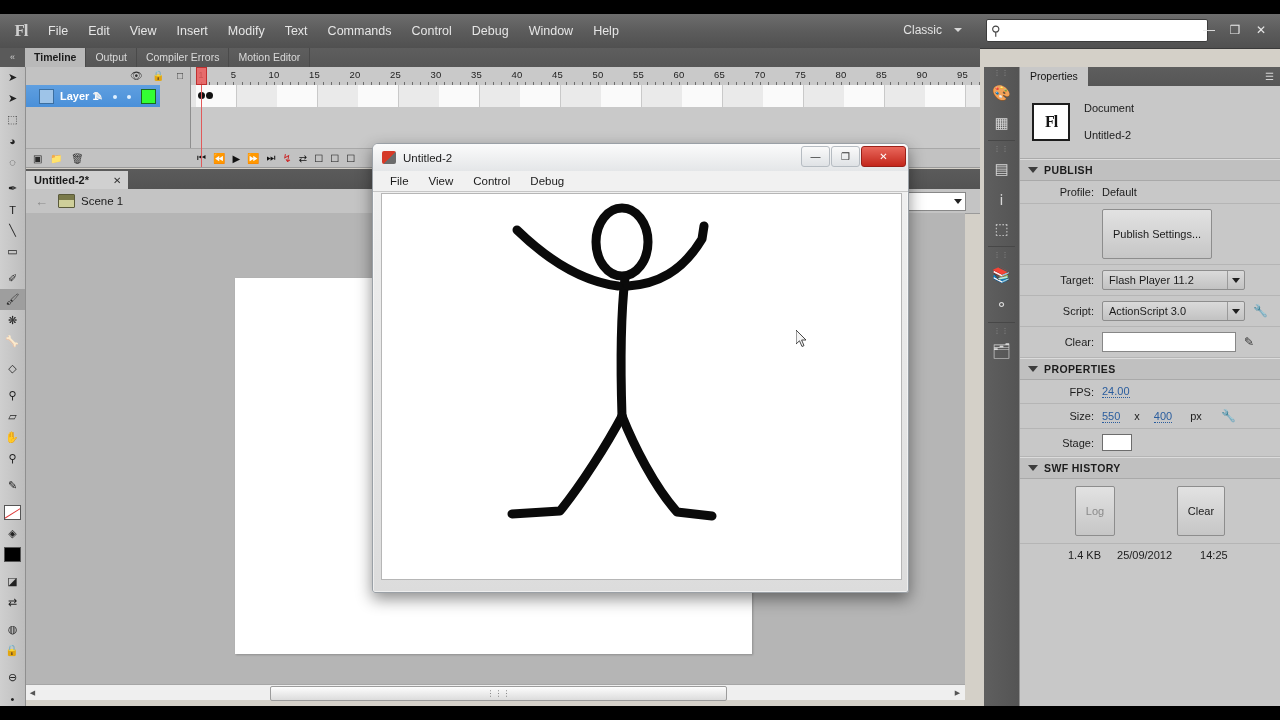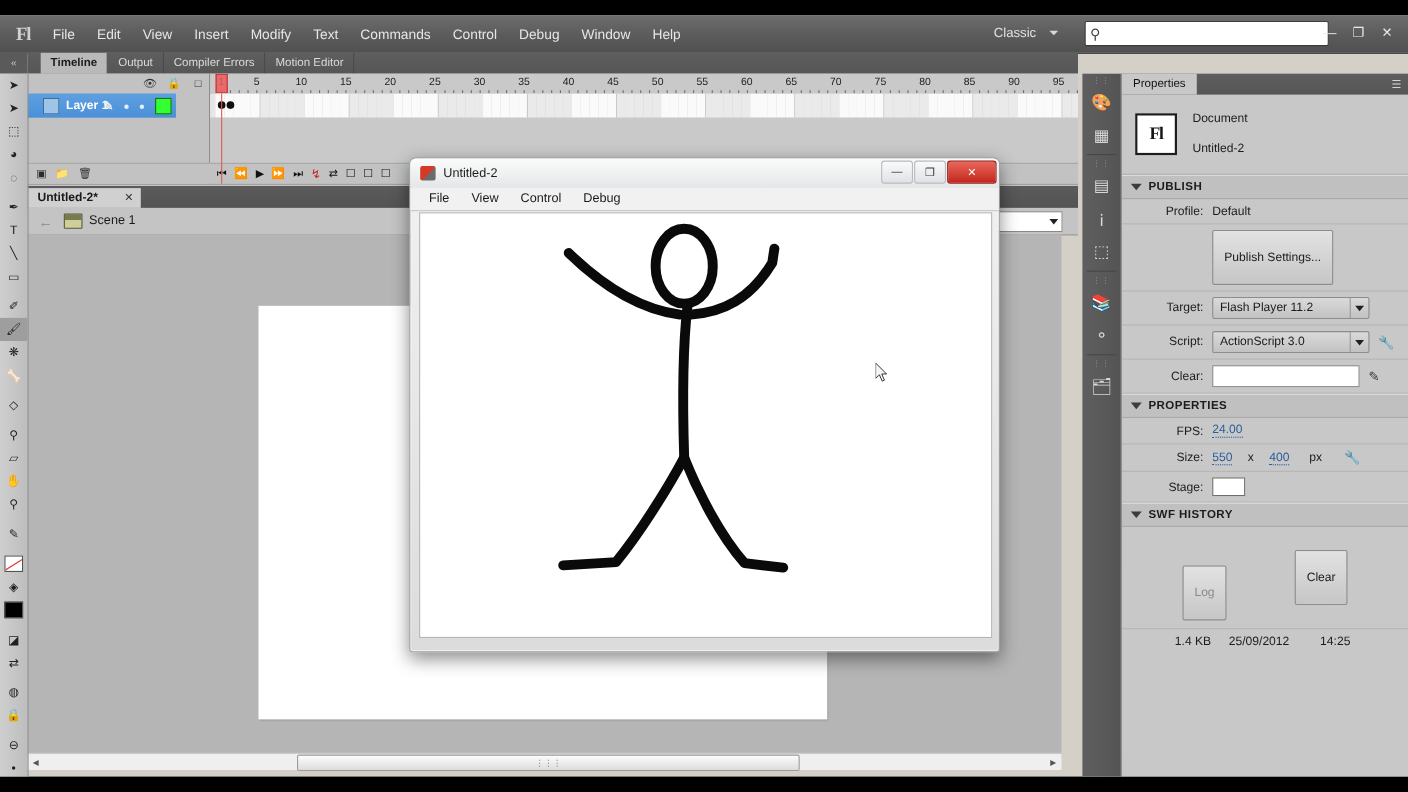--- a/index.html
+++ b/index.html
@@ -56,21 +56,21 @@
   .tl-tabbar {
     position: absolute; left: 25px; top: 34px; width: 955px; height: 19px;
     background: linear-gradient(to bottom,#5e5e5e,#565656);
     border-bottom: 1px solid #3f3f3f;
     display: flex; align-items: flex-end;
   }
   .tl-tab {
     font-size: 10.5px; color: #dadada; padding: 3px 9px 3px 9px; height: 13px;
     border-right: 1px solid #4a4a4a; cursor: default; line-height: 13px;
   }
-  .tl-tab.active { background: #b9b9b9; color: #1c1c1c; font-weight: bold; margin-left: 12px; }
+  .tl-tab.active { background: #b9b9b9; color: #1c1c1c; font-weight: bold; }
   .collapse-left {
     position: absolute; left: 0; top: 34px; width: 25px; height: 19px;
     background: #5a5a5a; color: #cfcfcf; font-size: 9px; text-align: center; line-height: 19px;
   }
   .tl-body {
     position: absolute; left: 25px; top: 53px; width: 955px; height: 100px;
     background: #bfbfbf; border-bottom: 1px solid #9a9a9a;
   }
   .tl-layerhead {
     position: absolute; left: 0; top: 0; width: 165px; height: 100px;
@@ -234,21 +234,21 @@
     font-size: 10.5px; font-weight: bold; letter-spacing: 0.4px;
   }
   .tri { width: 0; height: 0; border-left: 5px solid transparent; border-right: 5px solid transparent; border-top: 6px solid #3c3c3c; }
   .prow { display: flex; align-items: center; padding: 5px 8px 5px 0; border-bottom: 1px solid #b5b5b5; }
   .plabel { width: 74px; text-align: right; margin-right: 8px; font-size: 11px; color: #1d1d1d; }
   .pvalue { font-size: 11px; }
   .btn {
     background: linear-gradient(to bottom,#e2e2e2,#c6c6c6); border: 1px solid #8d8d8d;
     border-radius: 2px; padding: 18px 10px; font-size: 11px; color: #1b1b1b; cursor: default;
   }
-  .btn.dim { color: #8a8a8a; margin-top: 28px; }
+  .btn.dim { color: #8a8a8a; }
   .select {
     background: linear-gradient(to bottom,#dadada,#c2c2c2); border: 1px solid #8d8d8d;
     border-radius: 2px; height: 18px; display: flex; align-items: center;
     padding-left: 6px; font-size: 11px; color: #1b1b1b; position: relative; width: 135px;
   }
   .select .arrowbox {
     position: absolute; right: 0; top: 0; bottom: 0; width: 16px;
     border-left: 1px solid #9a9a9a; display: flex; align-items: center; justify-content: center;
   }
   .sel-arrow { width: 0; height: 0; border-left: 4px solid transparent; border-right: 4px solid transparent; border-top: 5px solid #1f1f1f; }

